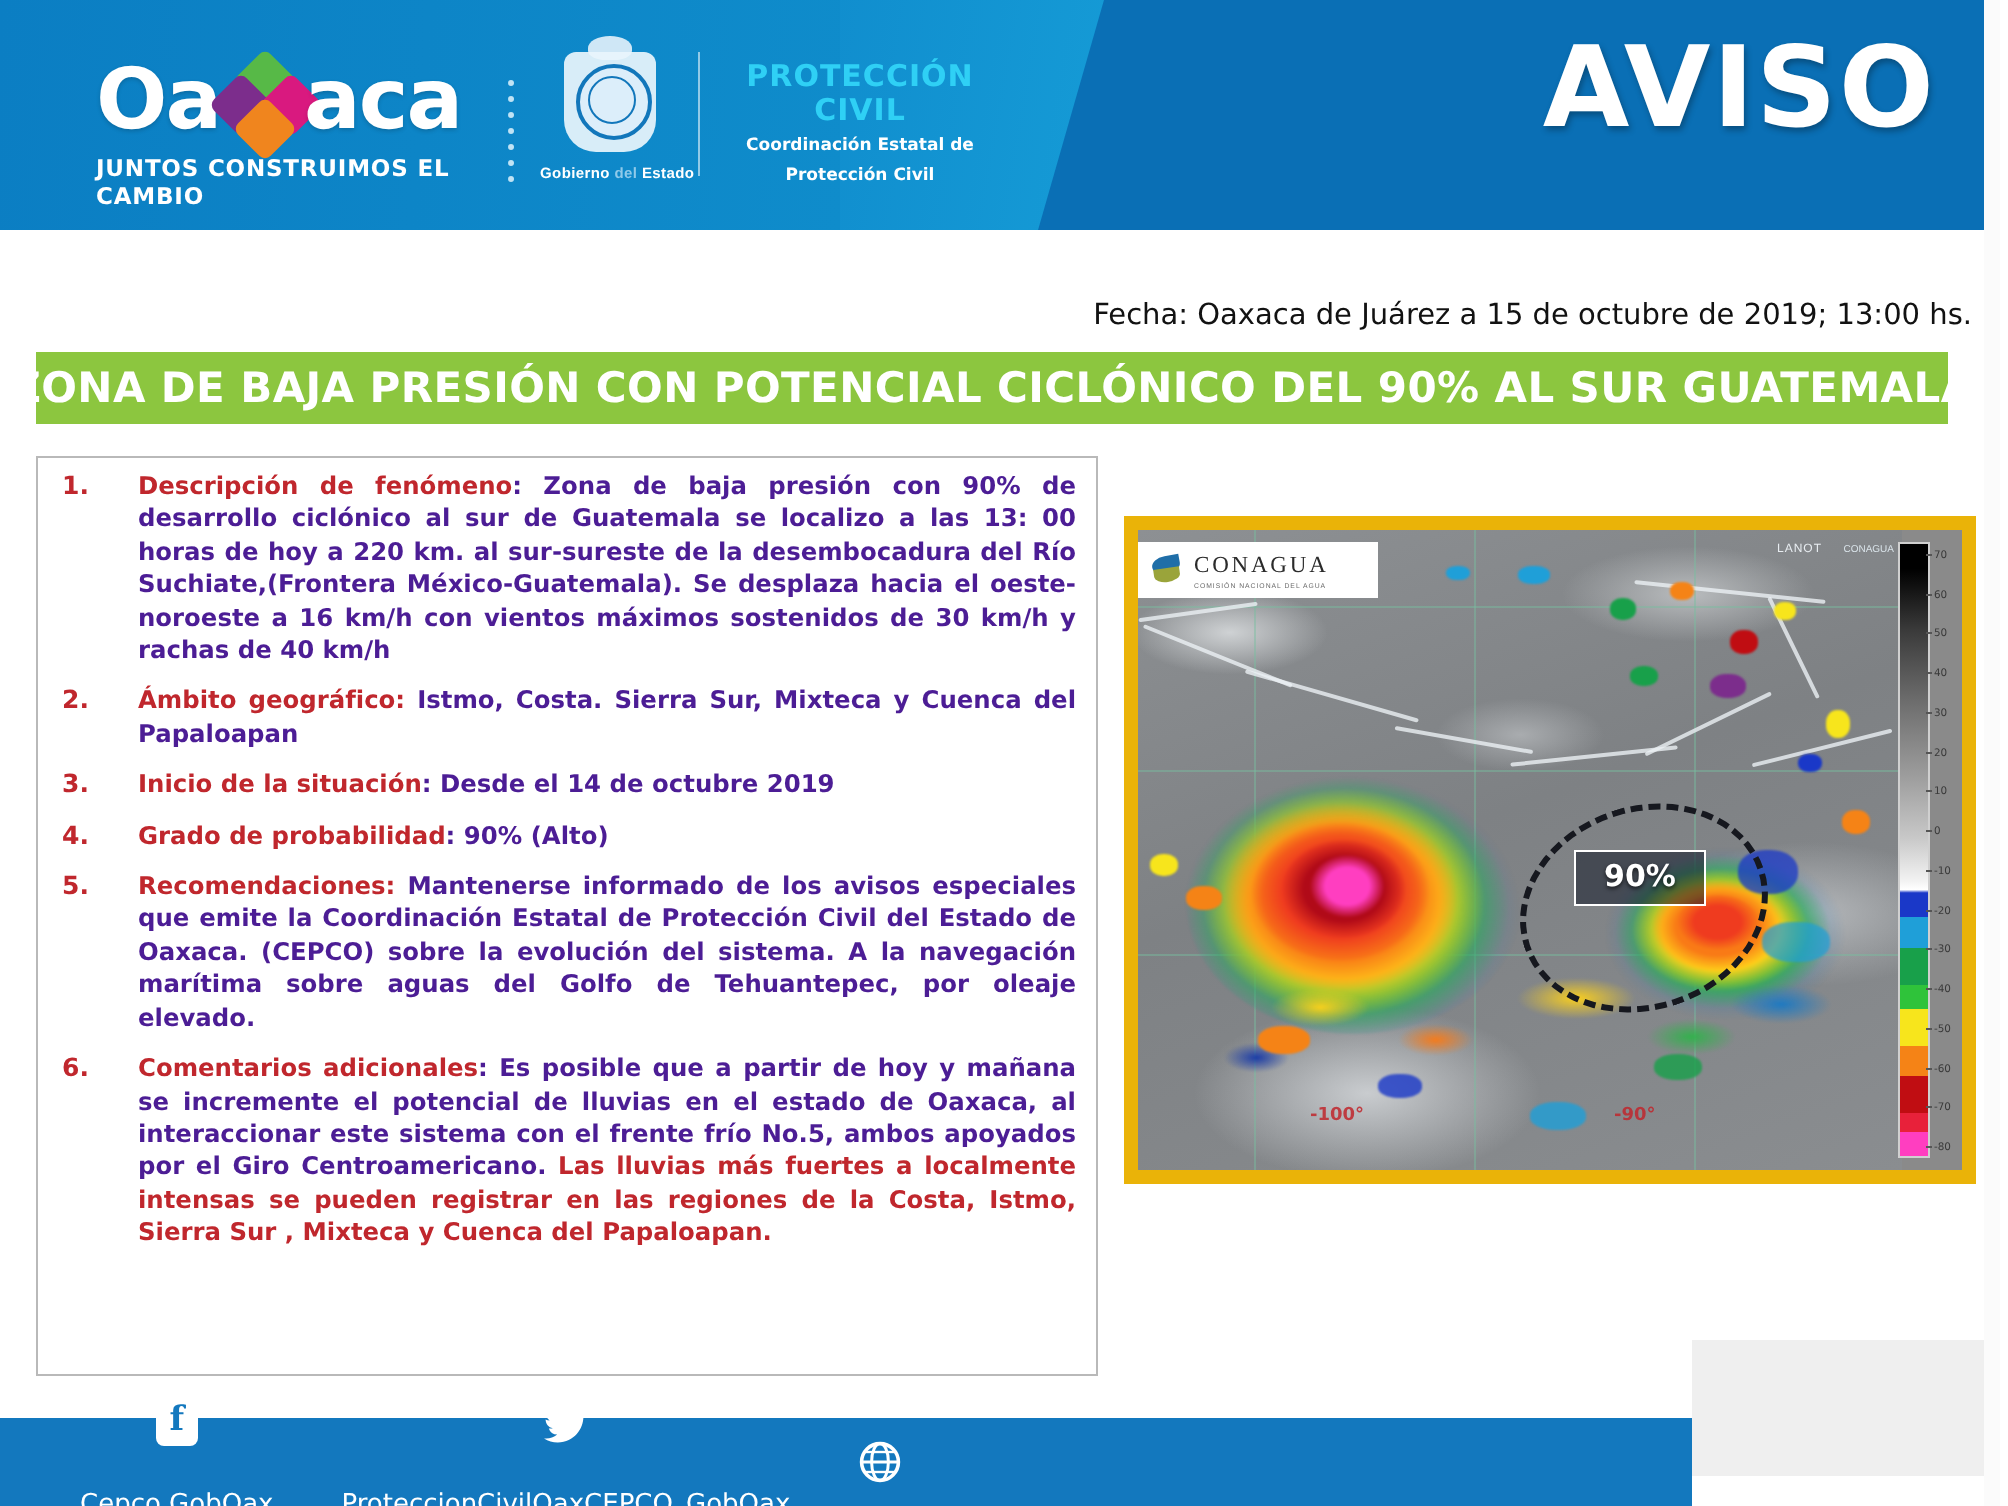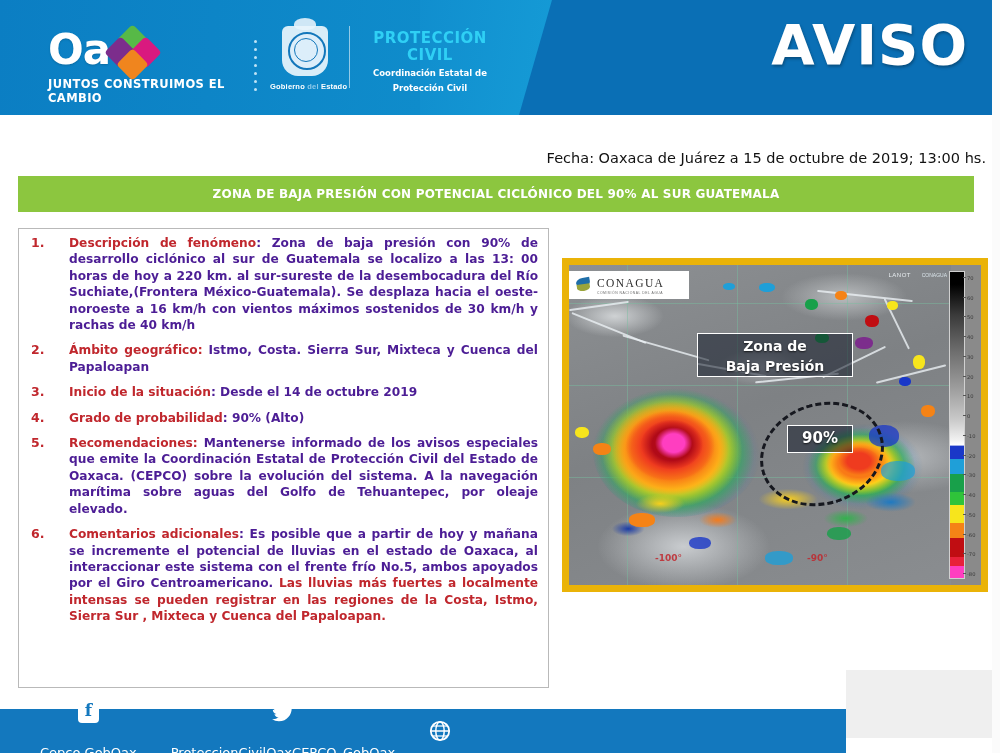--- a/index.html
+++ b/index.html
@@ -104,21 +104,21 @@
     font-size:14.5px;color:#121212;font-family:"DejaVu Sans", sans-serif;
   }
 
   
   .green-banner{
     position:absolute;left:18px;top:176px;width:956px;height:36px;
     background:#8cc63f;
     display:flex;align-items:center;justify-content:center;
   }
   .green-banner span{
-    font-size:12px;font-weight:bold;color:#ffffff;letter-spacing:.2px;
+    font-size:21px;font-weight:bold;color:#ffffff;letter-spacing:.2px;
     font-family:"DejaVu Sans", sans-serif;white-space:nowrap;
   }
 
   
   .textbox{
     position:absolute;left:18px;top:228px;width:531px;height:460px;
     border:1px solid #b9b9b9;background:#ffffff;
     box-sizing:border-box;padding:6px 10px 6px 6px;
   }
   ol.items{list-style:none;margin:0;padding:0;counter-reset:it;}
@@ -301,20 +301,21 @@
 
     <div class="oax-logo">
       <div class="oax-word">
         <span class="oax-a1">Oa</span>
         <span class="oax-diamonds">
           <i class="dia g"></i>
           <i class="dia p"></i>
           <i class="dia m"></i>
           <i class="dia o"></i>
         </span>
+        <span class="oax-a2">aca</span>
       </div>
       <div class="oax-tag">JUNTOS CONSTRUIMOS EL CAMBIO</div>
     </div>
 
     <div class="hdr-dots">
       <i></i>
         <i></i>
         <i></i>
         <i></i>
         <i></i>
@@ -440,24 +441,20 @@
             </span>
           <span class="cona-txt">
             <span class="cona-name">CONAGUA</span>
             <div class="cona-sub">COMISIÓN NACIONAL DEL AGUA</div>
           </span>
         </div>
 
         <div class="lanot">LANOT</div>
         <div class="lanot2">CONAGUA</div>
 
-        <div class="map-label lbl-zona">
-          <div>Zona de</div>
-          <div>Baja Presión</div>
-        </div>
         <div class="map-label lbl-90">90%</div>
 
         <div class="coord" style="left:86px;top:288px;">-100°</div>
         <div class="coord" style="left:238px;top:288px;">-90°</div>
       </div>
 
       <div class="scale"></div>
       <div class="scale-ticks" id="scale-ticks">
           <b style="top: 4px;">70</b>
           <b style="top: 23.7333px;">60</b>

